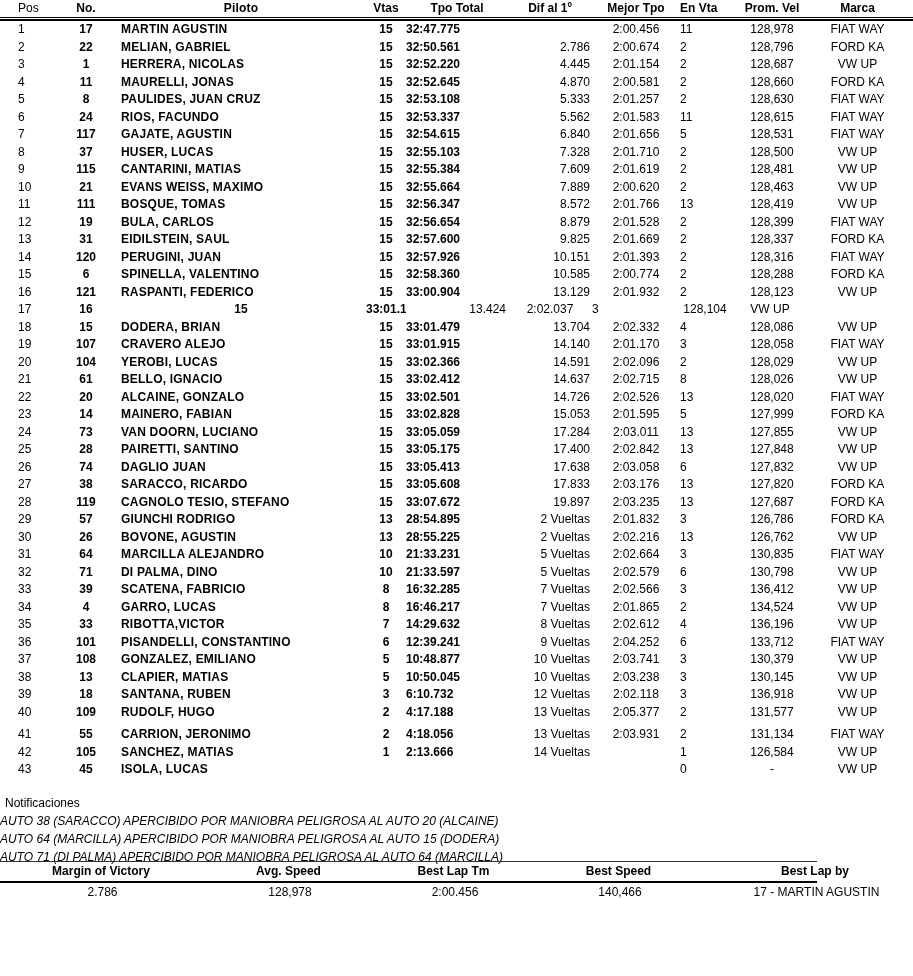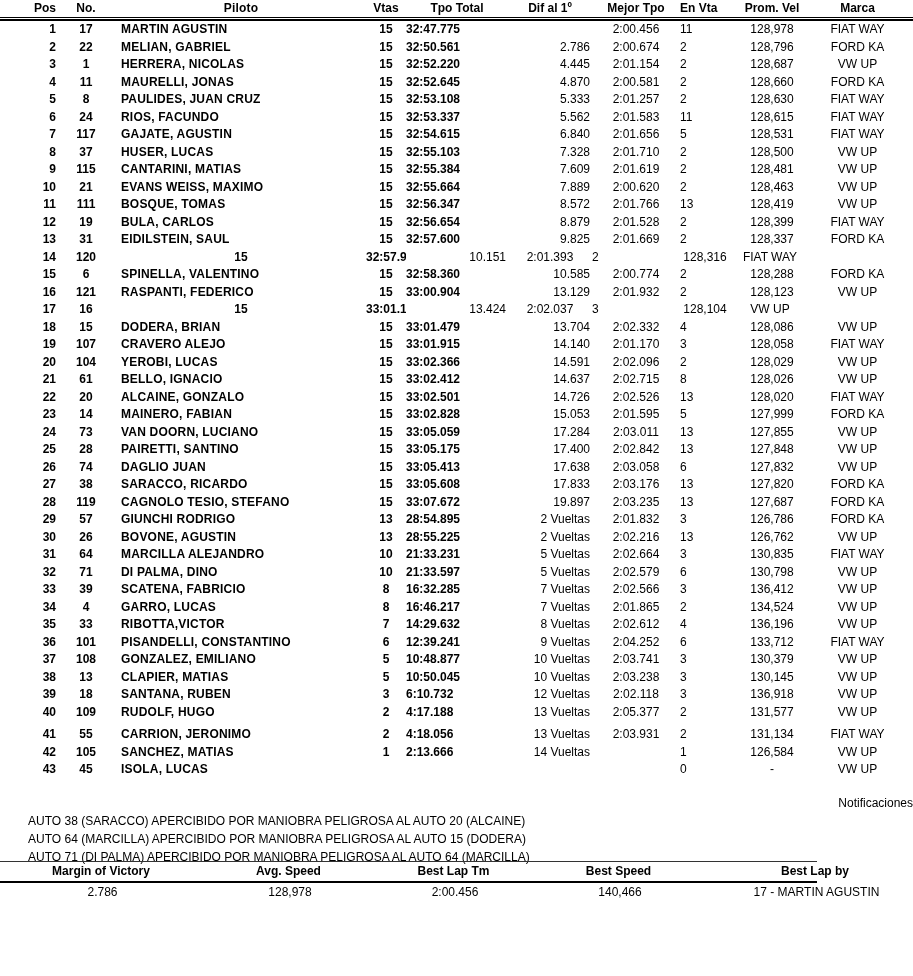--- a/index.html
+++ b/index.html
@@ -19,36 +19,36 @@
     grid-template-columns: 18px 38px 60px 250px 40px 102px 84px 88px 58px 76px 99px;
     height: 17.5px;
     line-height: 17.5px;
     white-space: nowrap;
   }
   .hdr-row { height: 17px; line-height: 16px; font-weight: bold; }
   .rule-thin  { height: 0; border-top: 1px solid #000; }
   .rule-thick { height: 2px; background: #000; margin-top: 1px; }
   .cell { overflow: hidden; }
   .c-spacer {}
-  .c-pos   { text-align: right; font-weight: bold; }
+  .c-pos   { text-align: left; font-weight: normal; }
   .c-no    { text-align: center; font-weight: bold; }
   .c-piloto{ text-align: left; padding-left: 5px; font-weight: bold; letter-spacing: .2px; }
   .c-vtas  { text-align: center; font-weight: bold; }
   .c-tpo   { padding-right: 3px; font-weight: bold; }
   .c-dif   { text-align: right; padding-right: 2px; }
   .c-mejor { text-align: center; }
   .c-envta { text-align: left; }
   .c-prom  { text-align: center; padding-right: 8px; }
   .c-marca { text-align: center; padding-right: 12px; }
   .hdr-row .c-piloto, .hdr-row .c-tpo, .hdr-row .c-dif { text-align: center; padding: 0; font-weight: bold; }
   .row.gapped { margin-top: 5px; }
   
   .notifications { margin-top: 15px; }
-  .notif-title { padding-left: 5px; line-height: 18px; text-align: right; }
-  .notif-item  { padding-left: 28px; line-height: 18px; white-space: nowrap; }
+  .notif-title { padding-left: 5px; line-height: 18px; }
+  .notif-item  { line-height: 18px; white-space: nowrap; font-style: italic; }
   
   .summary { position: absolute; left: 0; top: 861px; width: 817px; text-align: center; }
   .sum-row {
     display: grid;
     grid-template-columns: 190px 185px 145px 185px 208px;
     height: 19px; line-height: 19px; white-space: nowrap;
   }
   .sum-labels { font-weight: bold; border-top: 1px solid #333; }
   .sum-labels .sum-cell { padding-left: 12px; }
   .sum-rule { height: 2px; background: #000; }
@@ -242,20 +242,21 @@
           <div class="cell c-dif">9.825</div>
           <div class="cell c-mejor">2:01.669</div>
           <div class="cell c-envta">2</div>
           <div class="cell c-prom">128,337</div>
           <div class="cell c-marca">FORD KA</div>
         </div>
         <div class="grid-row row">
           <div class="cell c-spacer"></div>
           <div class="cell c-pos">14</div>
           <div class="cell c-no">120</div>
+          <div class="cell c-piloto">PERUGINI, JUAN</div>
           <div class="cell c-vtas">15</div>
           <div class="cell c-tpo">32:57.926</div>
           <div class="cell c-dif">10.151</div>
           <div class="cell c-mejor">2:01.393</div>
           <div class="cell c-envta">2</div>
           <div class="cell c-prom">128,316</div>
           <div class="cell c-marca">FIAT WAY</div>
         </div>
         <div class="grid-row row">
           <div class="cell c-spacer"></div>

